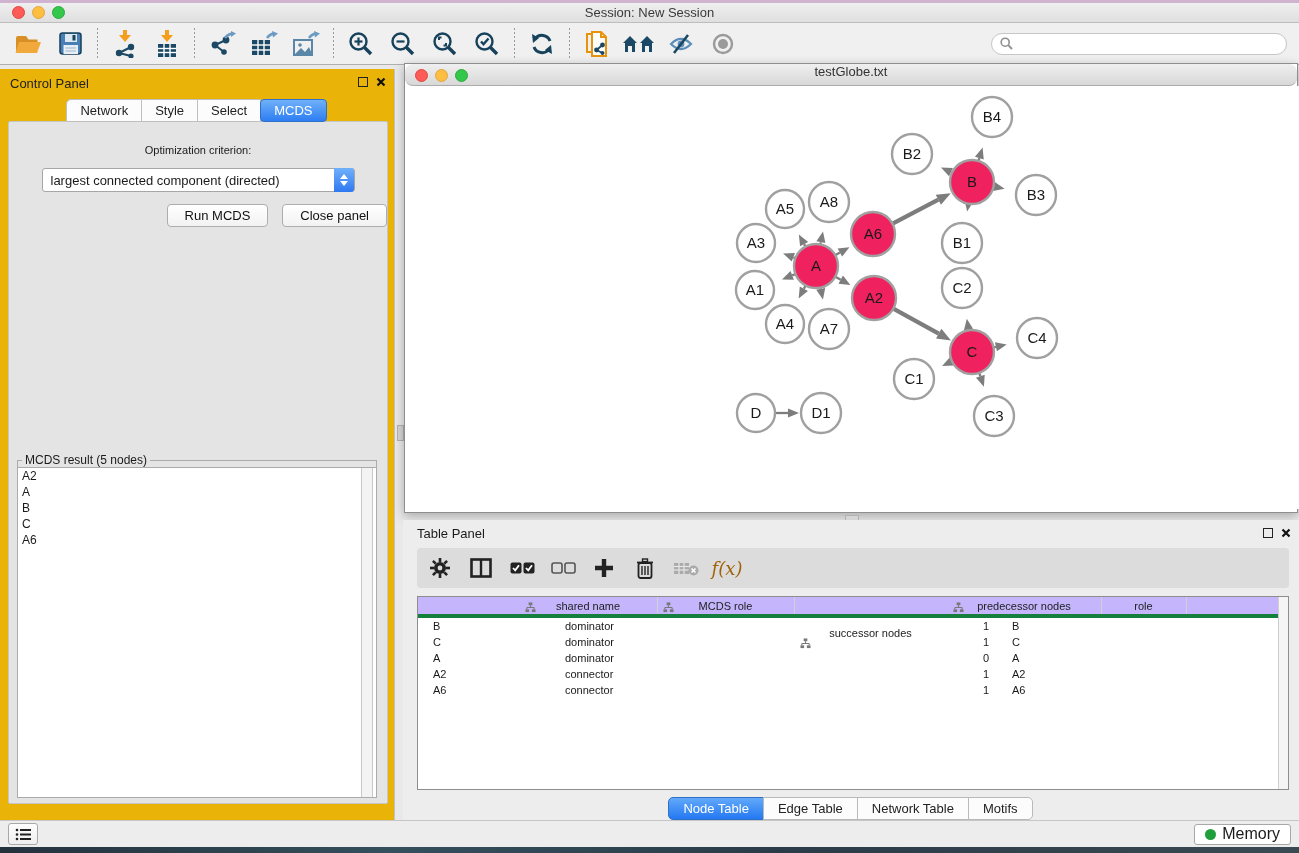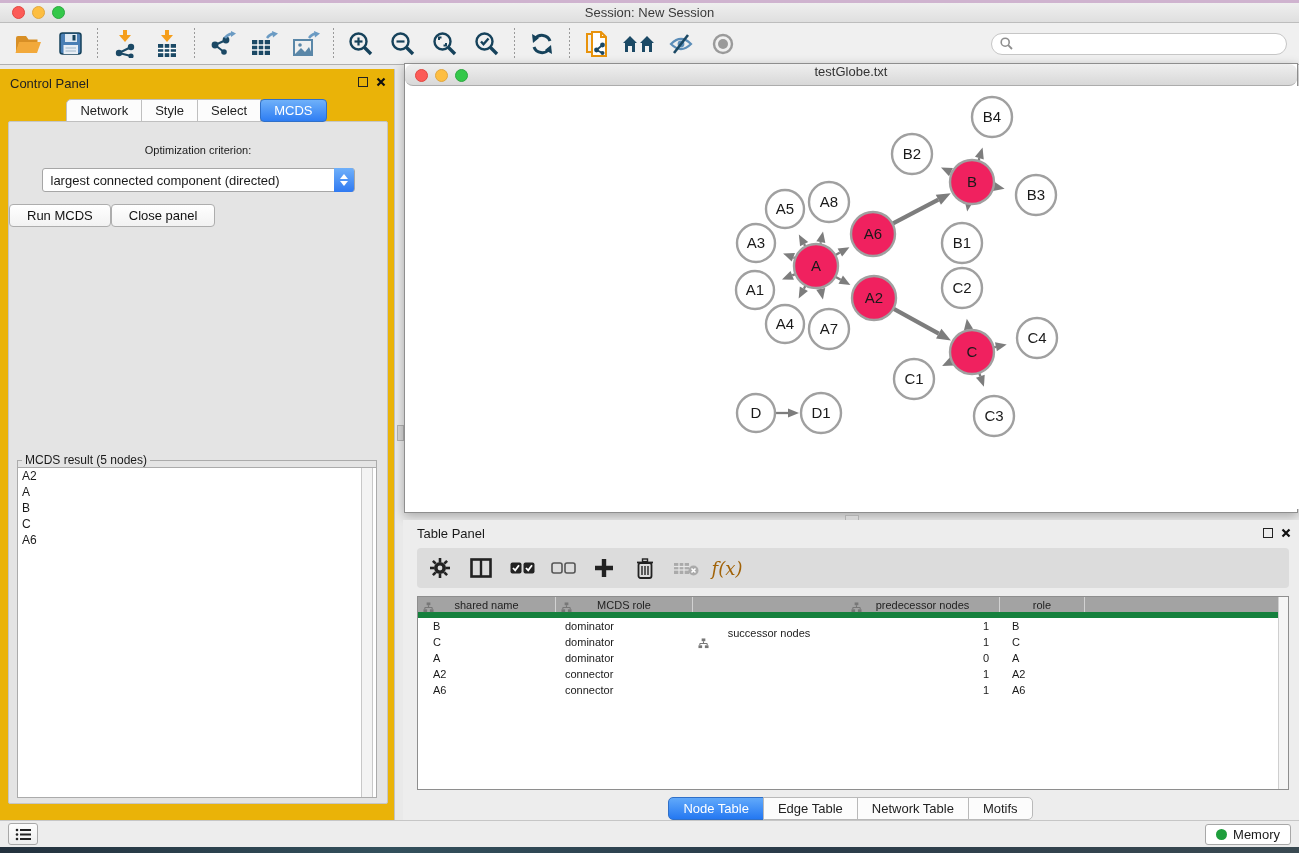--- a/index.html
+++ b/index.html
@@ -71,21 +71,21 @@
     border:1px solid #A6A6A6; border-radius:3px; position:relative;
     display:flex; align-items:center; font-size:13px; padding-left:8px;
   }
   .opt-select .cap {
     position:absolute; right:0; top:-1px; bottom:-1px; width:20px;
     background:linear-gradient(#6FB0FA,#2F79F1); border-radius:0 3px 3px 0;
     display:flex; flex-direction:column; align-items:center; justify-content:center; gap:2px;
   }
   .chev-up { width:0; height:0; border-left:4px solid transparent; border-right:4px solid transparent; border-bottom:5px solid #fff; }
   .chev-dn { width:0; height:0; border-left:4px solid transparent; border-right:4px solid transparent; border-top:5px solid #fff; }
-  .cp-buttons { display:flex; justify-content:flex-start; gap:0; margin-top:12px; }
+  .cp-buttons { display:flex; justify-content:flex-end; gap:14px; margin-top:12px; }
   .push-btn {
     font-size:13px; background:linear-gradient(#FFFFFF,#F2F2F2); border:1px solid #ADADAD;
     border-radius:4px; padding:3px 17px; color:#111;
   }
   .result-fieldset {
     position:absolute; left:8px; right:10px; top:338px; bottom:5px;
     border:1px solid #ABABAB;
   }
   .result-legend {
     position:absolute; top:-8px; left:4px; background:#E4E4E4; padding:0 3px; font-size:12px;
@@ -131,21 +131,21 @@
     margin:2px 10px 0 14px; height:40px; background:#DCDCDC; border-radius:4px;
     display:flex; align-items:center; padding:0 10px; gap:15px;
   }
   .tp-icon { width:26px; height:26px; display:flex; align-items:center; justify-content:center; }
   .fx-label { font-family:"DejaVu Serif", serif; font-style:italic; color:#a16207; font-size:18px; }
 
   .data-table {
     position:absolute; left:14px; right:10px; top:76px; height:194px;
     background:#fff; border:1px solid #8E8E8E;
   }
-  .dt-headrow { display:flex; height:21px; background:#a3a3a3; border-bottom:6px solid #15803d; }
+  .dt-headrow { display:flex; height:21px; background:#c4b5fd; border-bottom:4px solid #15803d;justify-content:center; }
   .dt-th {
     position:relative; display:flex; align-items:center; justify-content:center;
     font-size:11px; color:#222; border-right:1px solid #D2D2D2;
   }
   .dt-th .sort-ic { position:absolute; left:5px; top:5px; }
   .dt-row { display:flex; height:16px; }
   .dt-td { font-size:11px; line-height:16px; white-space:nowrap; overflow:hidden; }
   .col0 { width:138px; } .col1 { width:137px; } .col2 { width:153px;margin-top:36px; }
   .col3 { width:154px; } .col4 { width:85px; }
   .td-pad-l { padding-left:15px; }
@@ -173,21 +173,21 @@
     position:relative; height:27px; background:#EDEDED; border-top:1px solid #C6C6C6;
     display:flex; align-items:center; padding:0 8px;
   }
   .status-list-btn {
     width:30px; height:22px; border:1px solid #A8A8A8; border-radius:3px;
     background:linear-gradient(#FDFDFD,#EEEEEE); display:flex; align-items:center; justify-content:center;
   }
   .statusbar .spacer { flex:1; }
   .memory-btn {
     height:21px; border:1px solid #A8A8A8; border-radius:3px; background:#fff;
-    display:flex; align-items:center; gap:6px; padding:0 10px; font-size:13px;
+    display:flex; align-items:center; gap:6px; padding:0 10px; font-size:16px;
   }
   .mem-dot { width:11px; height:11px; border-radius:50%; background:#1F9E3C; }
   .bottom-strip { height:6px; background:linear-gradient(90deg,#23313d,#33505c 30%,#2a3b49 60%,#3a4a52); }
 </style>
 </head>
 <body>
 
 <div class="screen">
 
   <div class="top-sliver"></div>

